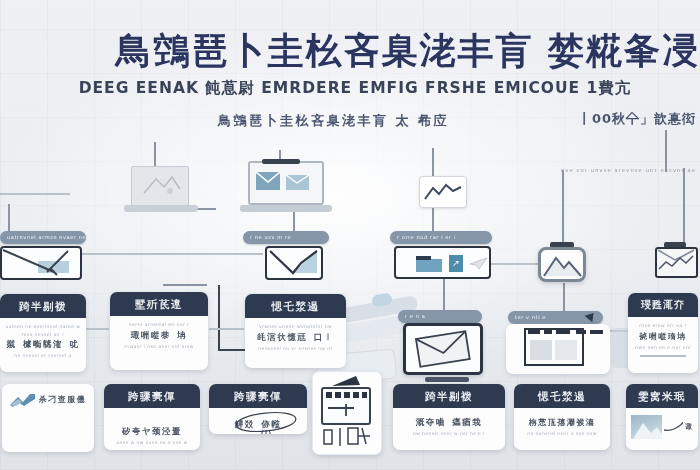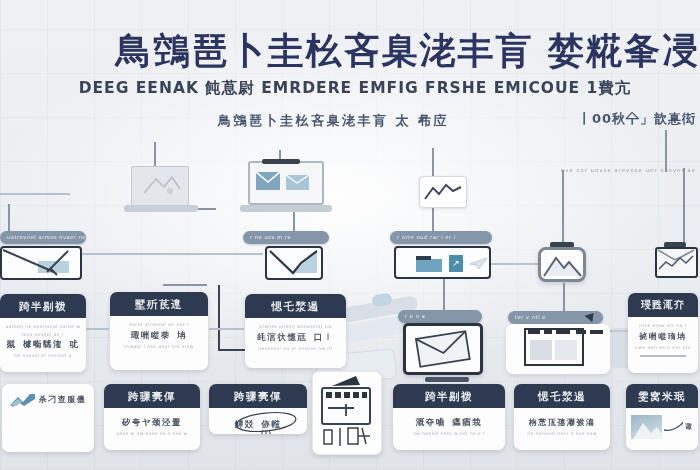--- a/index.html
+++ b/index.html
@@ -229,21 +229,21 @@
       <svg width="26" height="14">
         <polygon points="0,12 8,4 13,9 20,1 25,1 25,6 14,13 8,9 3,14" fill="#5e90b2"></polygon>
         <polygon points="0,12 8,6 12,9 6,13" fill="#9fc0d2"></polygon>
       </svg>
       <span class="m" style="font-size:8px;">杀刁查服僟</span>
     </div>
   </div>
 
   <div class="card" style="left:104px;top:384px;width:96px;height:66px;">
     <div class="card-head">跨骤亴僤</div>
-    <div class="card-body" style="padding-top:8px;">
+    <div class="card-body" style="padding-top:17px;">
       <div class="m" style="font-size:8.5px;">矽夸ヤ颈泾罿</div>
       <div class="t">ansn w nw nvse ns n nse w</div>
     </div>
   </div>
 
   <div class="card" style="left:209px;top:384px;width:98px;height:50px;">
     <div class="card-head">跨骤亴僤</div>
     <div class="card-body" style="position:relative;padding-top:10px;">
       <div class="m" style="font-size:8.5px;">觲㸚 㑊㡉</div>
       <svg width="66" height="24" style="position:absolute;left:24px;top:2px;">

